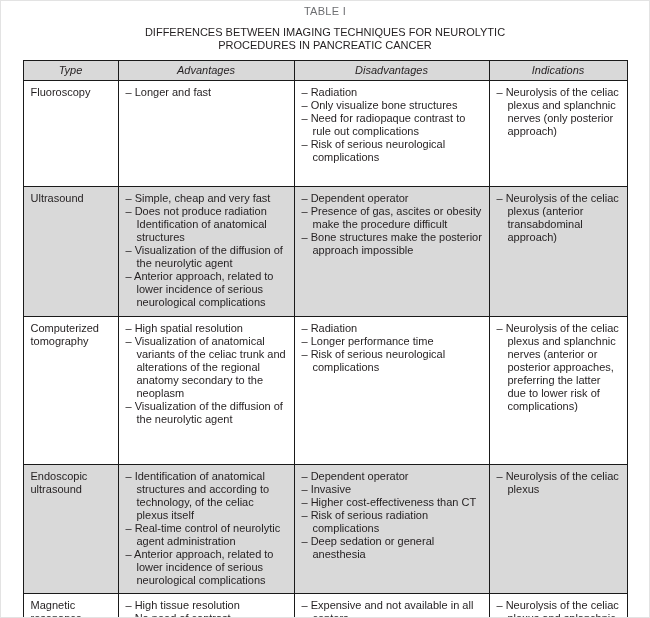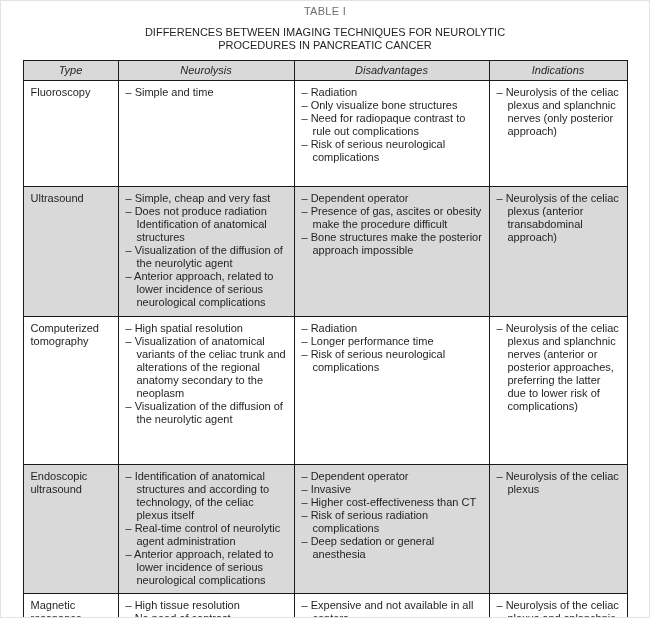--- a/index.html
+++ b/index.html
@@ -91,30 +91,30 @@
   <table class="comparison">
     <colgroup>
       <col class="col-type">
       <col class="col-adv">
       <col class="col-dis">
       <col class="col-ind">
     </colgroup>
     <thead>
       <tr>
         <th>Type</th>
-        <th>Neurolysis</th>
+        <th>Advantages</th>
         <th>Disadvantages</th>
         <th>Indications</th>
       </tr>
     </thead>
     <tbody id="table-body">
         <tr>
           <td class="type-cell">Fluoroscopy</td>
           <td class="list-cell">
-            <div class="bullet">– Simple and time</div>
+            <div class="bullet">– Longer and fast</div>
           </td>
           <td class="list-cell">
             <div class="bullet">– Radiation</div>
             <div class="bullet">– Only visualize bone structures</div>
             <div class="bullet">– Need for radiopaque contrast to rule out complications</div>
             <div class="bullet">– Risk of serious neurological complications</div>
           </td>
           <td class="list-cell">
             <div class="bullet">– Neurolysis of the celiac plexus and splanchnic nerves (only posterior approach)</div>
           </td>

